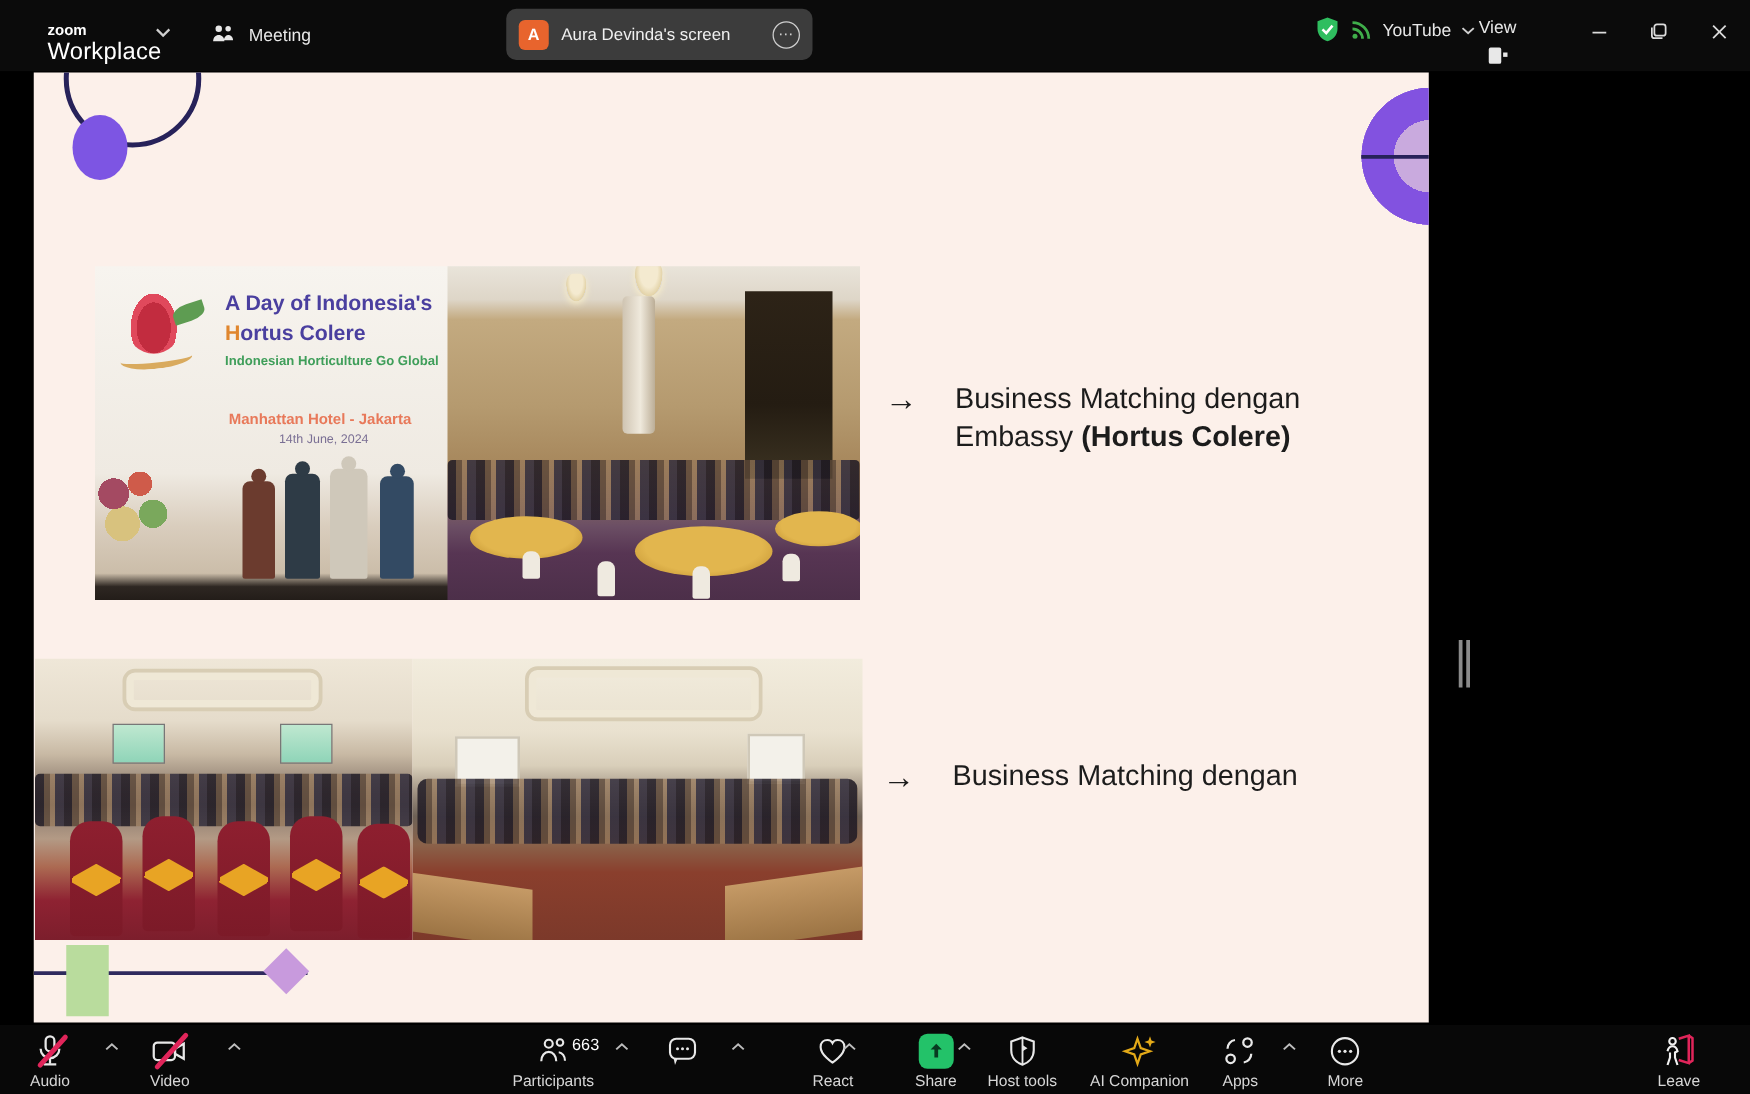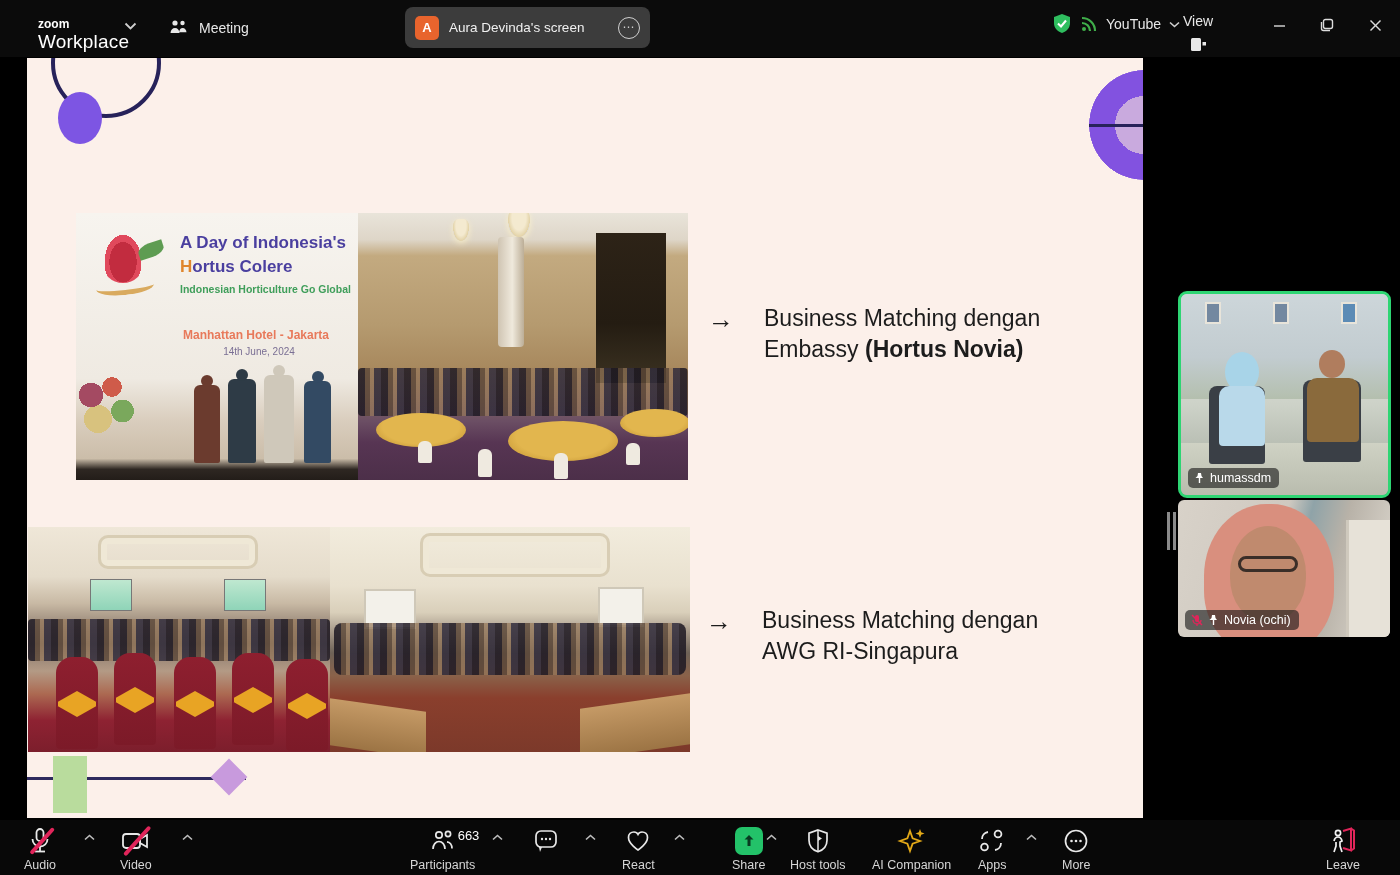--- a/index.html
+++ b/index.html
@@ -257,72 +257,32 @@
         <div class="screenw" style="left:268px; top:60px; width:46px; height:40px;"></div>
         <div class="crowd" style="left:4px; top:96px; width:352px; height:52px; border-radius:8px;"></div>
         <div class="tablecorner" style="left:0; top:178px; width:96px; height:47px; transform:skewY(8deg);"></div>
         <div class="tablecorner" style="right:0; top:174px; width:110px; height:51px; transform:skewY(-8deg);"></div>
       </div>
 
       <div class="bullet" id="bullet1">
         <span class="arrow">→</span>
         <div class="btxt">
           <span>Business Matching dengan</span><br>
-          <span>Embassy </span><span class="bold">(Hortus Novia)</span>
+          <span>Embassy </span><span class="bold">(Hortus Colere)</span>
         </div>
       </div>
       <div class="bullet" id="bullet2">
         <span class="arrow">→</span>
         <div class="btxt">
           <span>Business Matching dengan</span><br>
-          <span>AWG RI-Singapura</span>
-        </div>
-      </div>
-    </div>
-
-    <div class="tile" id="tile1">
-      <div class="t1-wall"></div>
-      <div class="t1-frame" style="left:24px;"></div>
-      <div class="t1-frame" style="left:92px;"></div>
-      <div class="t1-frame" style="left:160px; background:#5c8bb5;"></div>
-      <div class="t1-desk"></div>
-      <div class="t1-chair" style="left:28px; top:92px; width:56px; height:78px;"></div>
-      <div class="t1-chair" style="left:122px; top:86px; width:58px; height:82px;"></div>
-      <div class="t1-head" style="left:44px; top:58px; width:34px; height:40px; background:#a8d4e8;"></div>
-      <div class="t1-person" style="left:38px; top:92px; width:46px; height:60px; background:#b9d9ea;"></div>
-      <div class="t1-head" style="left:138px; top:56px; width:26px; height:28px; background:#b07d5e;"></div>
-      <div class="t1-person" style="left:126px; top:84px; width:52px; height:64px; background:#8a6a3c;"></div>
-      <div class="namechip">
-        <svg width="11" height="12" viewBox="0 0 11 12">
-            <path d="M4 1h3l.5 3 1.5 2H1.5L3.5 4z" fill="#fff"></path>
-            <line x1="5.5" y1="6" x2="5.5" y2="11" stroke="#fff" stroke-width="1.4"></line>
-          </svg>
-        <span>humassdm</span>
-      </div>
-    </div>
-
-    <div class="tile" id="tile2">
-      <div class="t2-door"></div>
-      <div class="t2-hijab"></div>
-      <div class="t2-face"></div>
-      <div class="t2-glasses"></div>
-      <div class="namechip">
-        <svg width="12" height="13" viewBox="0 0 12 13">
-            <rect x="4" y="1" width="4" height="7" rx="2" fill="#e0255a"></rect>
-            <path d="M2 6a4 4 0 0 0 8 0" fill="none" stroke="#e0255a" stroke-width="1.3"></path>
-            <line x1="6" y1="10" x2="6" y2="12" stroke="#e0255a" stroke-width="1.3"></line>
-            <line x1="1" y1="1" x2="11" y2="11" stroke="#e0255a" stroke-width="1.5"></line>
-          </svg>
-        <svg width="11" height="12" viewBox="0 0 11 12">
-            <path d="M4 1h3l.5 3 1.5 2H1.5L3.5 4z" fill="#fff"></path>
-            <line x1="5.5" y1="6" x2="5.5" y2="11" stroke="#fff" stroke-width="1.4"></line>
-          </svg>
-        <span>Novia (ochi)</span>
-      </div>
-    </div>
+        </div>
+      </div>
+    </div>
+
+
 
     <div class="drag-handle"></div>
   </div>
 
   <div class="toolbar">
 
     <div class="tool" style="left:24px;">
       <div class="ticon">
         <svg width="24" height="28" viewBox="0 0 24 28">
             <rect x="8.5" y="2" width="7" height="12" rx="3.5" fill="none" stroke="#e8e8e8" stroke-width="1.8"></rect>
@@ -377,21 +337,21 @@
             <circle cx="13" cy="11" r="1.2" fill="#e8e8e8"></circle>
             <circle cx="17" cy="11" r="1.2" fill="#e8e8e8"></circle>
           </svg>
       </div>
       <span class="tlabel">Chat</span>
     </div>
     <svg class="chev" style="left:585px;" width="11" height="7" viewBox="0 0 11 7">
         <polyline points="1,5.5 5.5,1.5 10,5.5" fill="none" stroke="#bdbdbd" stroke-width="1.6"></polyline>
       </svg>
 
-    <div class="tool" style="left:622px;">
+    <div class="tool" style="left:650px;">
       <div class="ticon">
         <svg width="26" height="24" viewBox="0 0 26 24">
             <path d="M13 21S3.5 15 3.5 8.5C3.5 5 6 3 9 3c2 0 3.4 1.2 4 2.4C13.6 4.2 15 3 17 3c3 0 5.5 2 5.5 5.5C22.5 15 13 21 13 21z" fill="none" stroke="#e8e8e8" stroke-width="1.7"></path>
           </svg>
       </div>
       <span class="tlabel">React</span>
     </div>
     <svg class="chev" style="left:674px;" width="11" height="7" viewBox="0 0 11 7">
         <polyline points="1,5.5 5.5,1.5 10,5.5" fill="none" stroke="#bdbdbd" stroke-width="1.6"></polyline>
       </svg>

